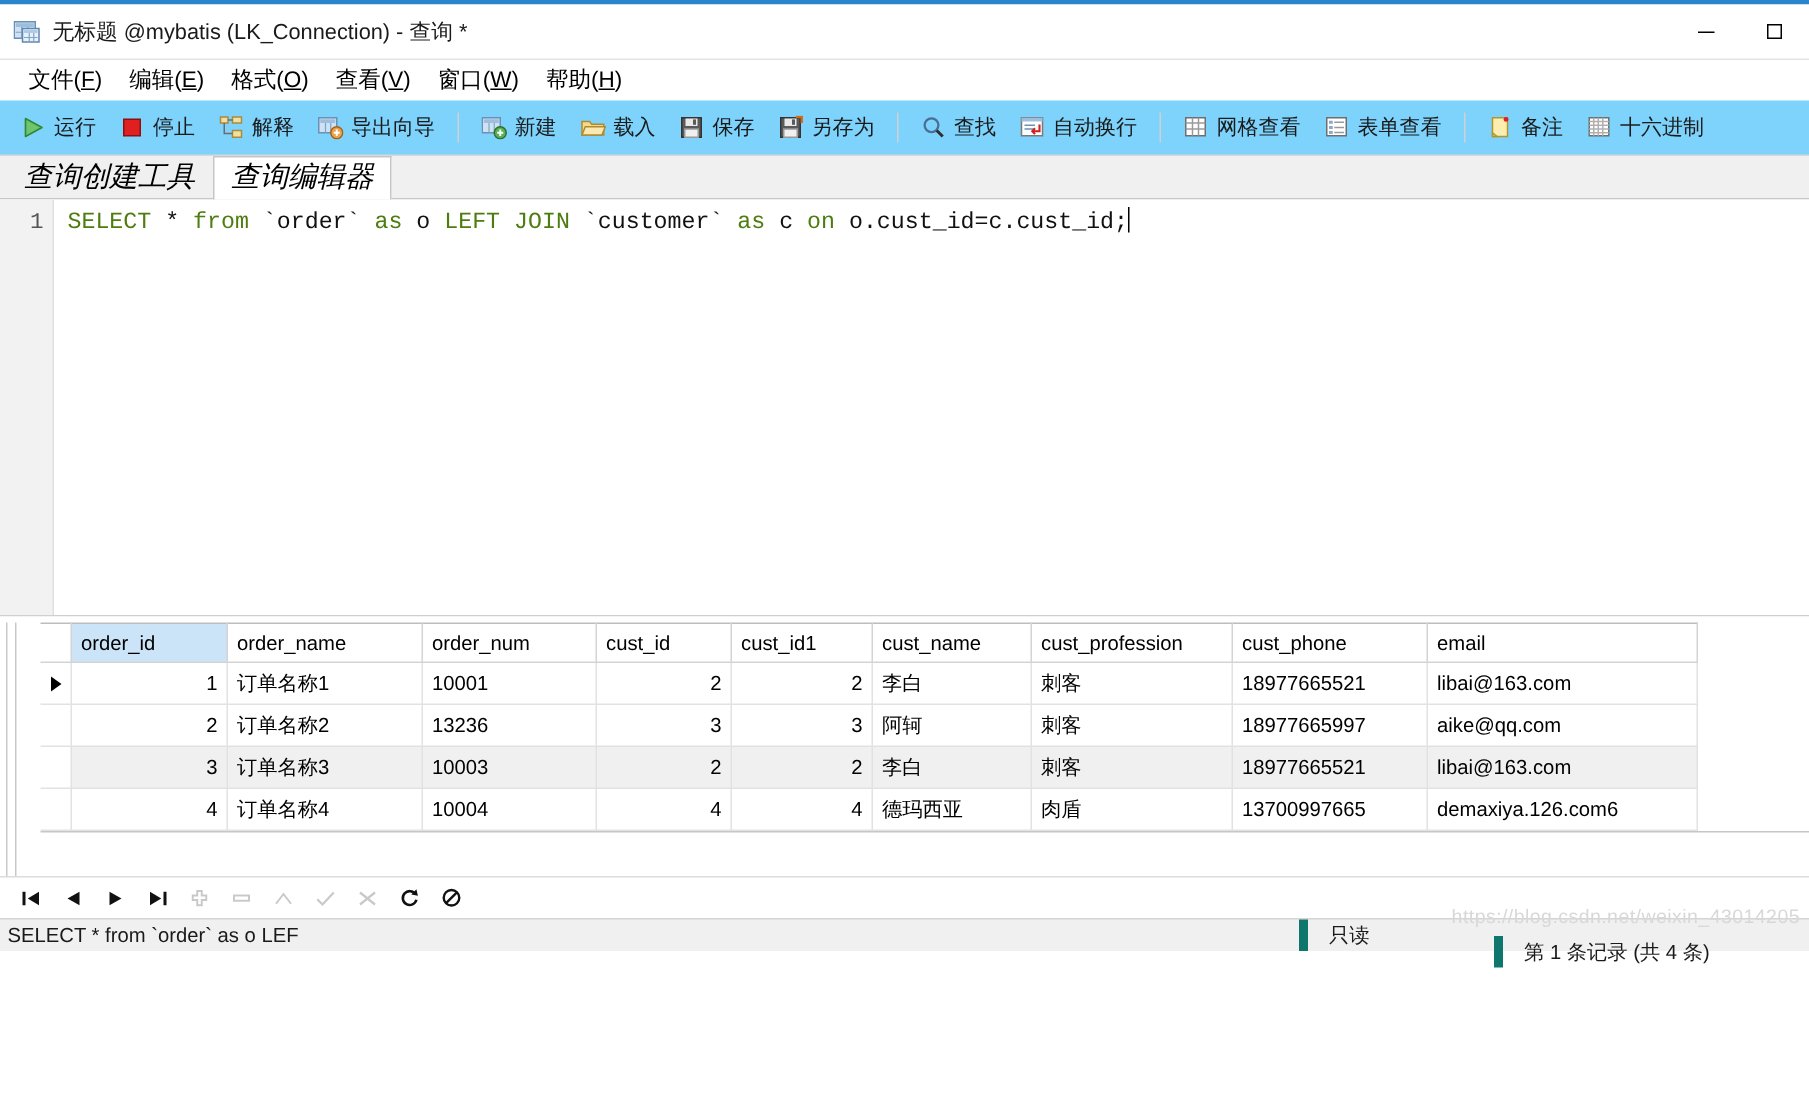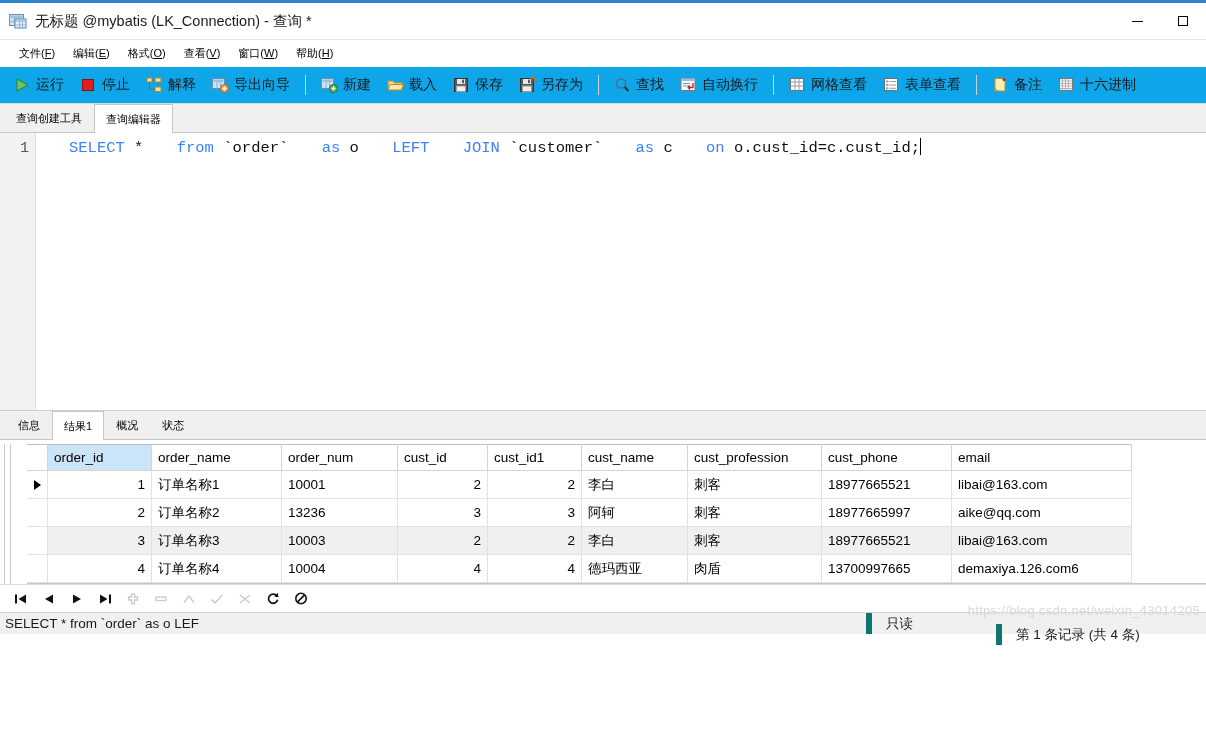--- a/index.html
+++ b/index.html
@@ -84,34 +84,34 @@
   
   .menubar {
     height: 27px;
     display: flex;
     align-items: center;
     padding-left: 10px;
     background: #ffffff;
     flex: 0 0 auto;
   }
   .menu-item {
-    font-size: 11px;
+    font-size: 15px;
     color: #000;
     padding: 2px 9px;
     white-space: nowrap;
     cursor: default;
   }
   .menu-item u { text-decoration: underline; }
 
   
   .toolbar {
     height: 36px;
     display: flex;
     align-items: center;
-    background: #0ea5e9;
+    background: #7dd3fc;
     border-bottom: 1px solid #d8d8d8;
     padding-left: 6px;
     flex: 0 0 auto;
   }
   .tb-item {
     display: flex;
     align-items: center;
     height: 28px;
     padding: 0 7px;
     white-space: nowrap;
@@ -140,27 +140,28 @@
     align-items: flex-end;
     background: #f0f0f0;
     border-bottom: 1px solid #c6c6c6;
     padding-left: 4px;
     flex: 0 0 auto;
   }
   .tab {
     height: 27px;
     line-height: 27px;
     padding: 0 11px;
-    font-size: 11px;
+    font-size: 19px;
     background: #f0f0f0;
     color: #000;
     border: 1px solid transparent;
     border-bottom: none;
     cursor: default;
     white-space: nowrap;
+    font-style: italic;
   }
   .tab.active {
     background: #ffffff;
     border-color: #c6c6c6;
     position: relative;
     top: 1px;
     height: 28px;
     line-height: 28px;
   }
 
@@ -190,21 +191,21 @@
   }
   .code-area {
     flex: 1 1 auto;
     padding: 5px 0 0 9px;
     font-family: "Liberation Mono", "DejaVu Sans Mono", monospace;
     font-size: 15.5px;
     line-height: 21px;
     white-space: pre;
     overflow: hidden;
   }
-  .kw { color: #3b82f6; margin-left: 24px; }
+  .kw { color: #4d7c0f; }
   .pl { color: #111111; }
   .caret {
     display: inline-block;
     width: 1px;
     height: 17px;
     background: #000;
     vertical-align: -3px;
   }
 
   
@@ -589,26 +590,20 @@
     <div class="tab active">查询编辑器</div>
   </div>
 
   <div class="editor">
     <div class="gutter">
       <div class="gutter-num">1</div>
     </div>
     <div class="code-area"><span class="kw">SELECT</span><span class="pl"> * </span><span class="kw">from</span><span class="pl"> `order` </span><span class="kw">as</span><span class="pl"> o </span><span class="kw">LEFT</span><span class="pl"> </span><span class="kw">JOIN</span><span class="pl"> `customer` </span><span class="kw">as</span><span class="pl"> c </span><span class="kw">on</span><span class="pl"> o.cust_id=c.cust_id;</span><span class="caret"></span></div>
   </div>
 
-  <div class="result-tabstrip">
-    <div class="tab">信息</div>
-    <div class="tab active">结果1</div>
-    <div class="tab">概况</div>
-    <div class="tab">状态</div>
-  </div>
 
   <div class="grid-wrap">
     <div class="grid-left-rail"></div>
     <div class="grid" style="margin-left:6px;">
       <table class="datagrid">
         <colgroup>
           <col style="width:20px">
           <col style="width:104px">
             <col style="width:130px">
             <col style="width:116px">

